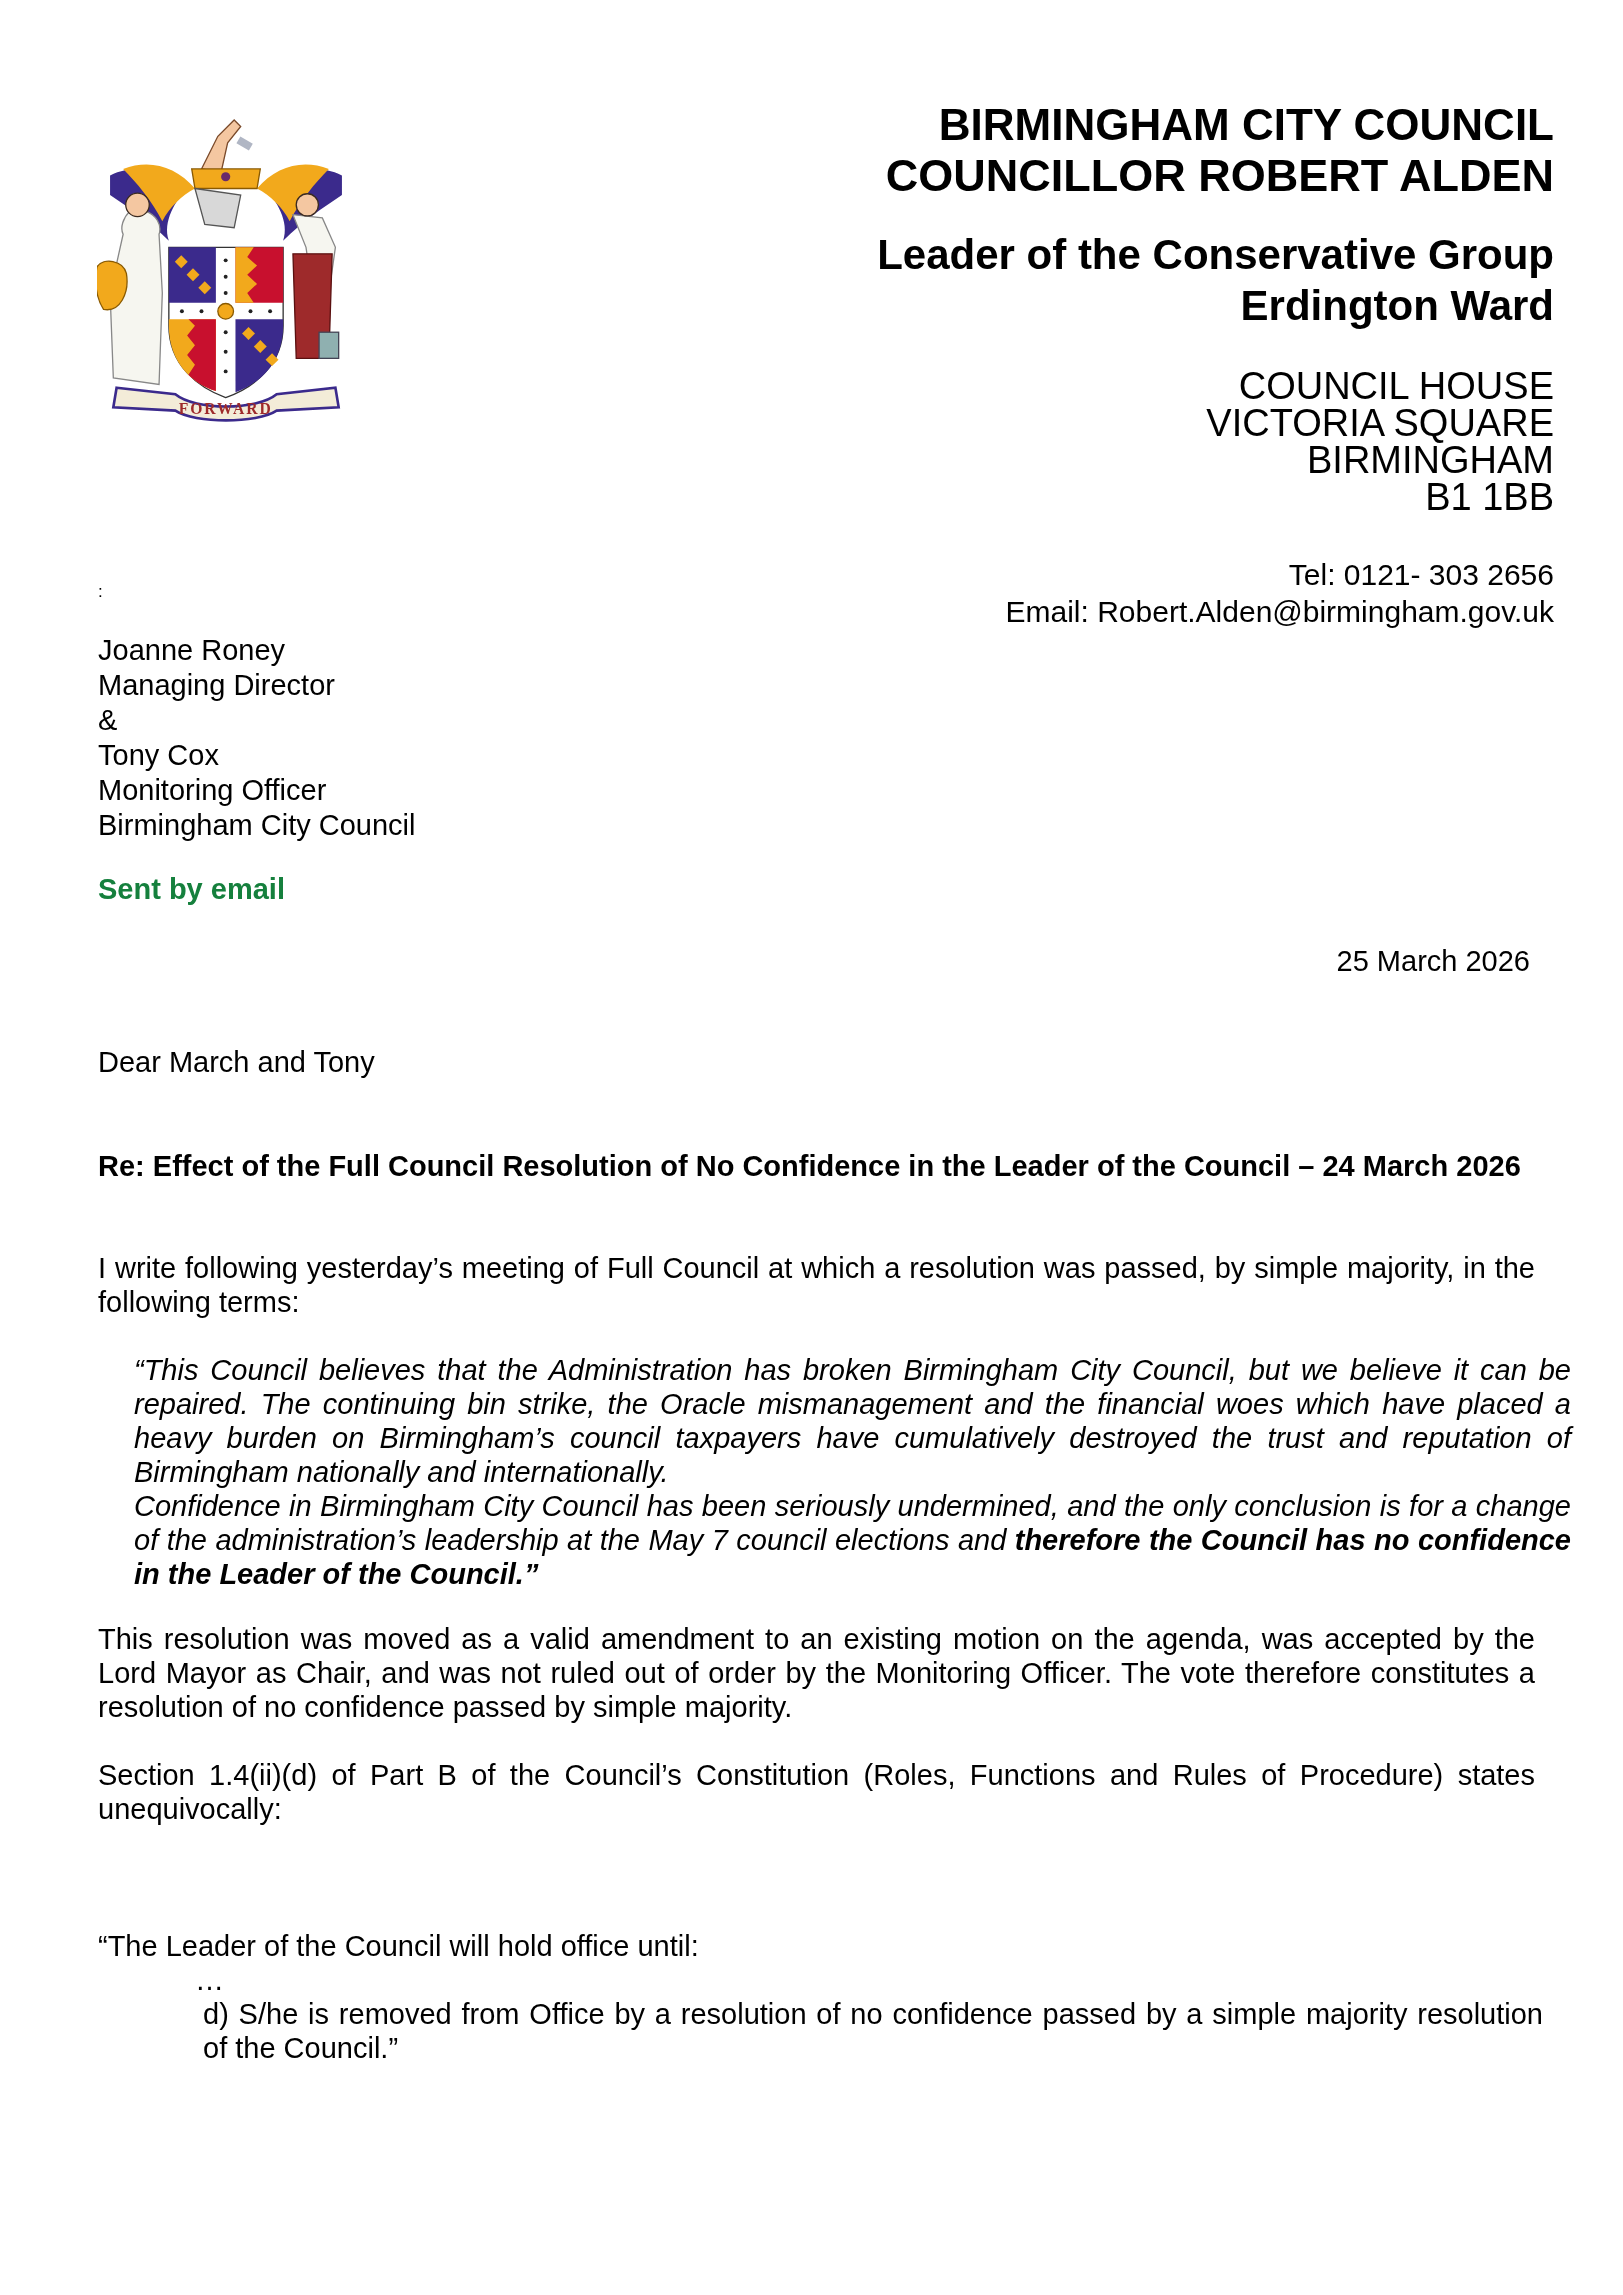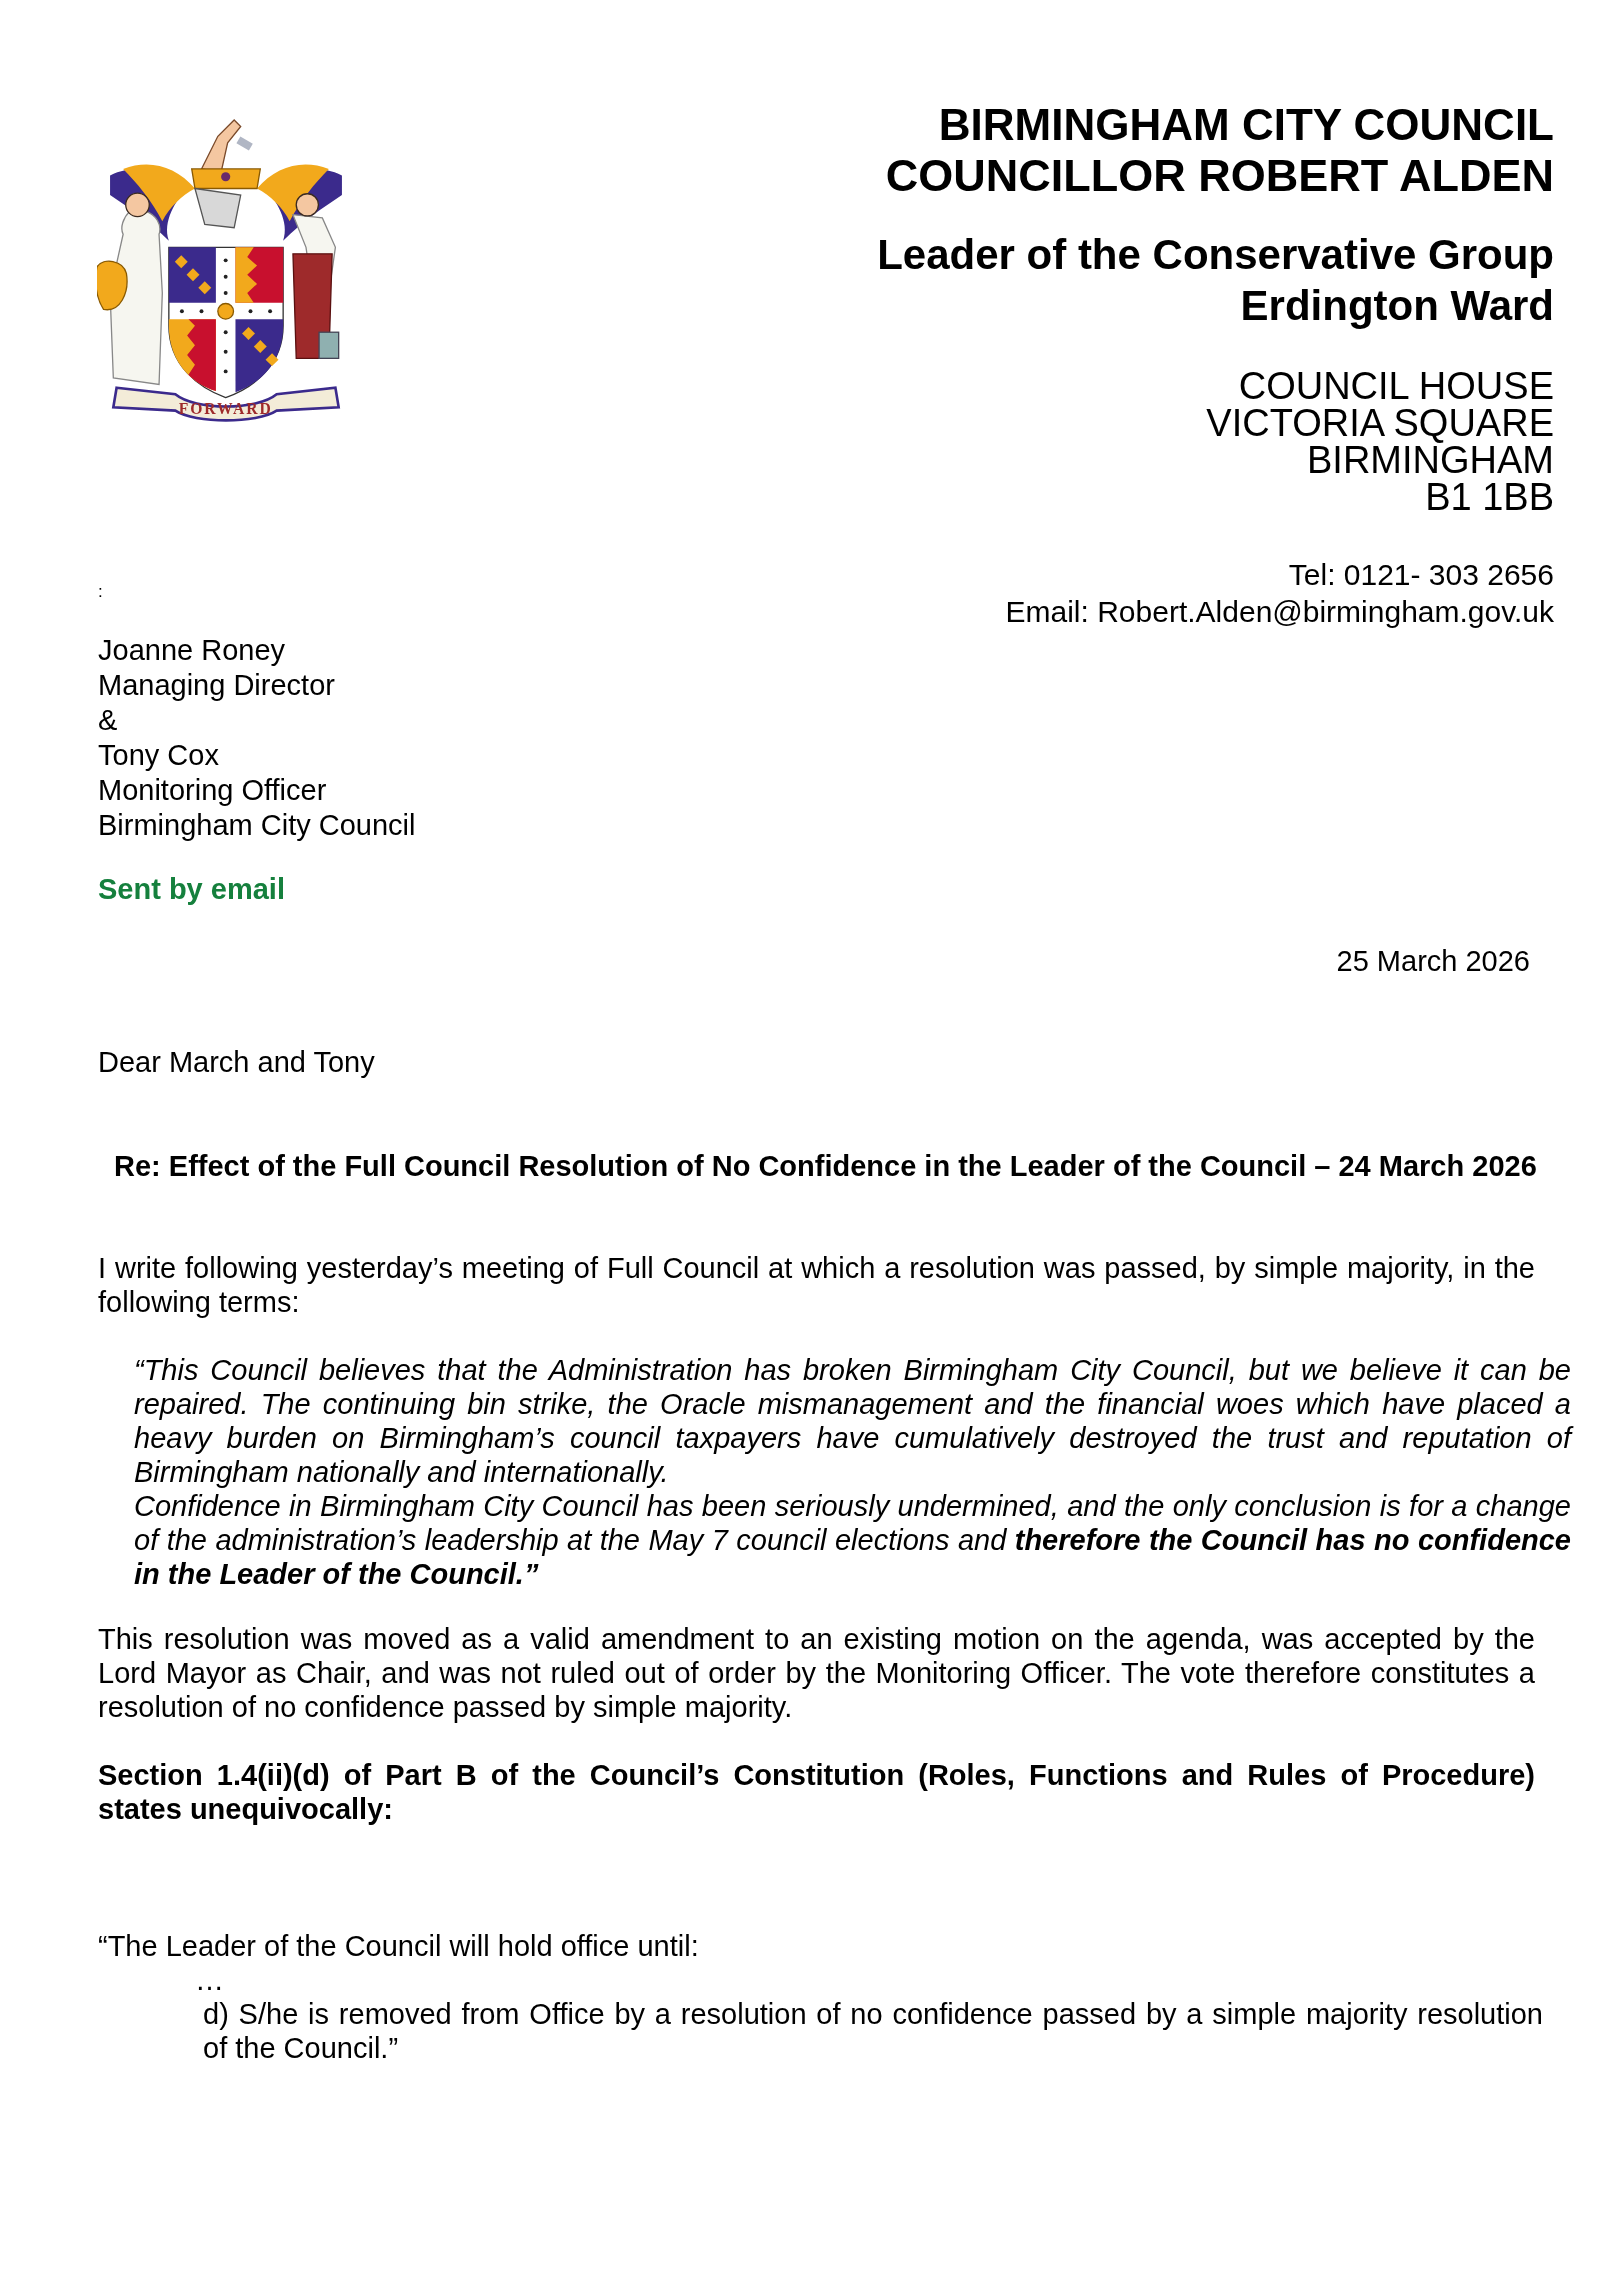--- a/index.html
+++ b/index.html
@@ -17,26 +17,26 @@
   #contact   { right: 69px; top: 556px; font-size: 30px; line-height: 37px; }
   .line { display: block; white-space: nowrap; }
   
   #colon     { left: 98px; top: 582px; font-size: 17px; }
   #recipient { left: 98px; top: 633px; font-size: 29px; line-height: 35px; }
   #sent      { left: 98px; top: 873px; font-size: 29px; font-weight: bold; color: #15803d; }
   #date      { right: 93px; top: 945px; font-size: 29px; }
   
   .body-text { left: 98px; width: 1437px; font-size: 29px; line-height: 34px; text-align: justify; }
   #salutation { top: 1045px; }
-  #subject    { top: 1149px; font-weight: bold; text-align: left; margin-left: 16px; }
+  #subject    { top: 1149px; font-weight: bold; text-align: left; }
   #para1      { top: 1251px; }
   #quote      { top: 1353px; font-style: italic; margin-left: 36px; }
   #quote b    { font-weight: bold; }
   #para2      { top: 1622px; }
-  #para3      { top: 1758px; font-weight: bold; }
+  #para3      { top: 1758px; }
   #const-intro { top: 1929px; }
   #const-ellipsis { left: 195px; top: 1963px; font-size: 29px; line-height: 34px; }
   #const-item { left: 203px; width: 1340px; top: 1997px; font-size: 29px; line-height: 34px; text-align: justify; }
   p { margin: 0; }
 </style>
 </head>
 <body>
 
 <svg id="crest" class="abs" viewBox="0 0 395 505">
 

